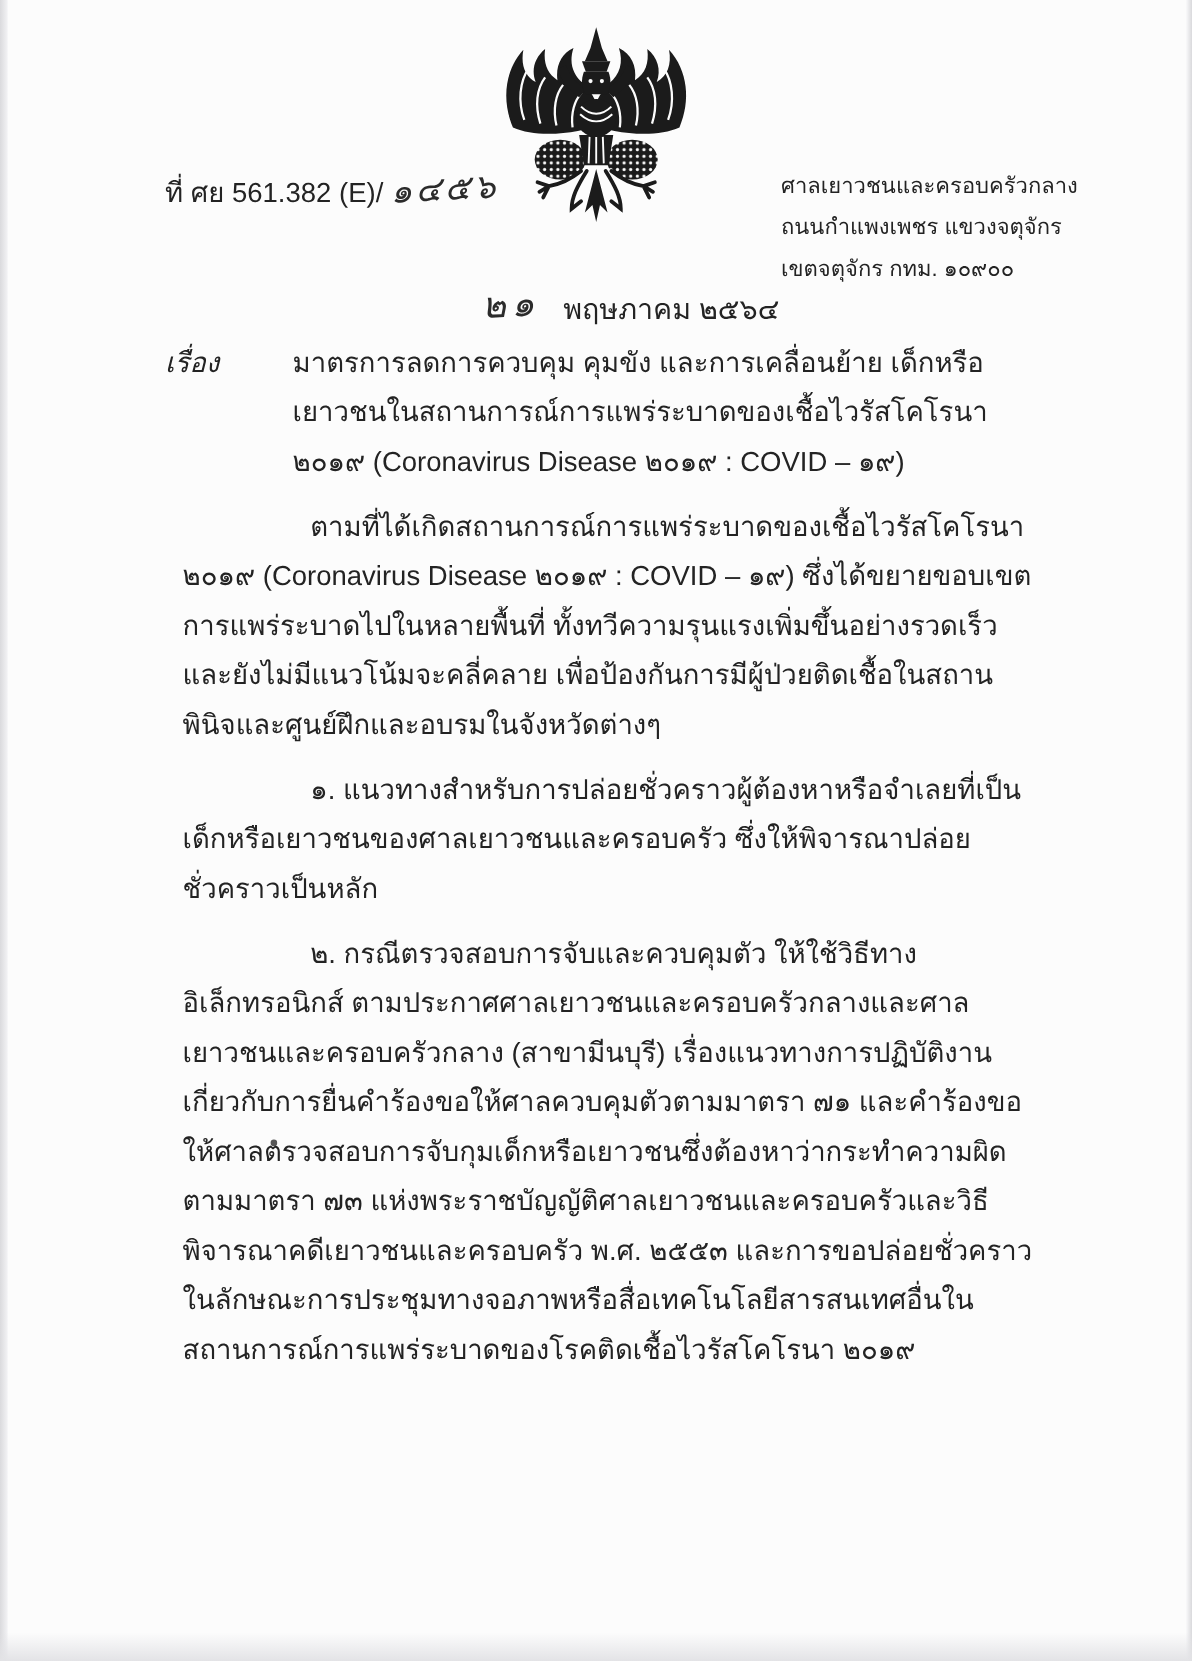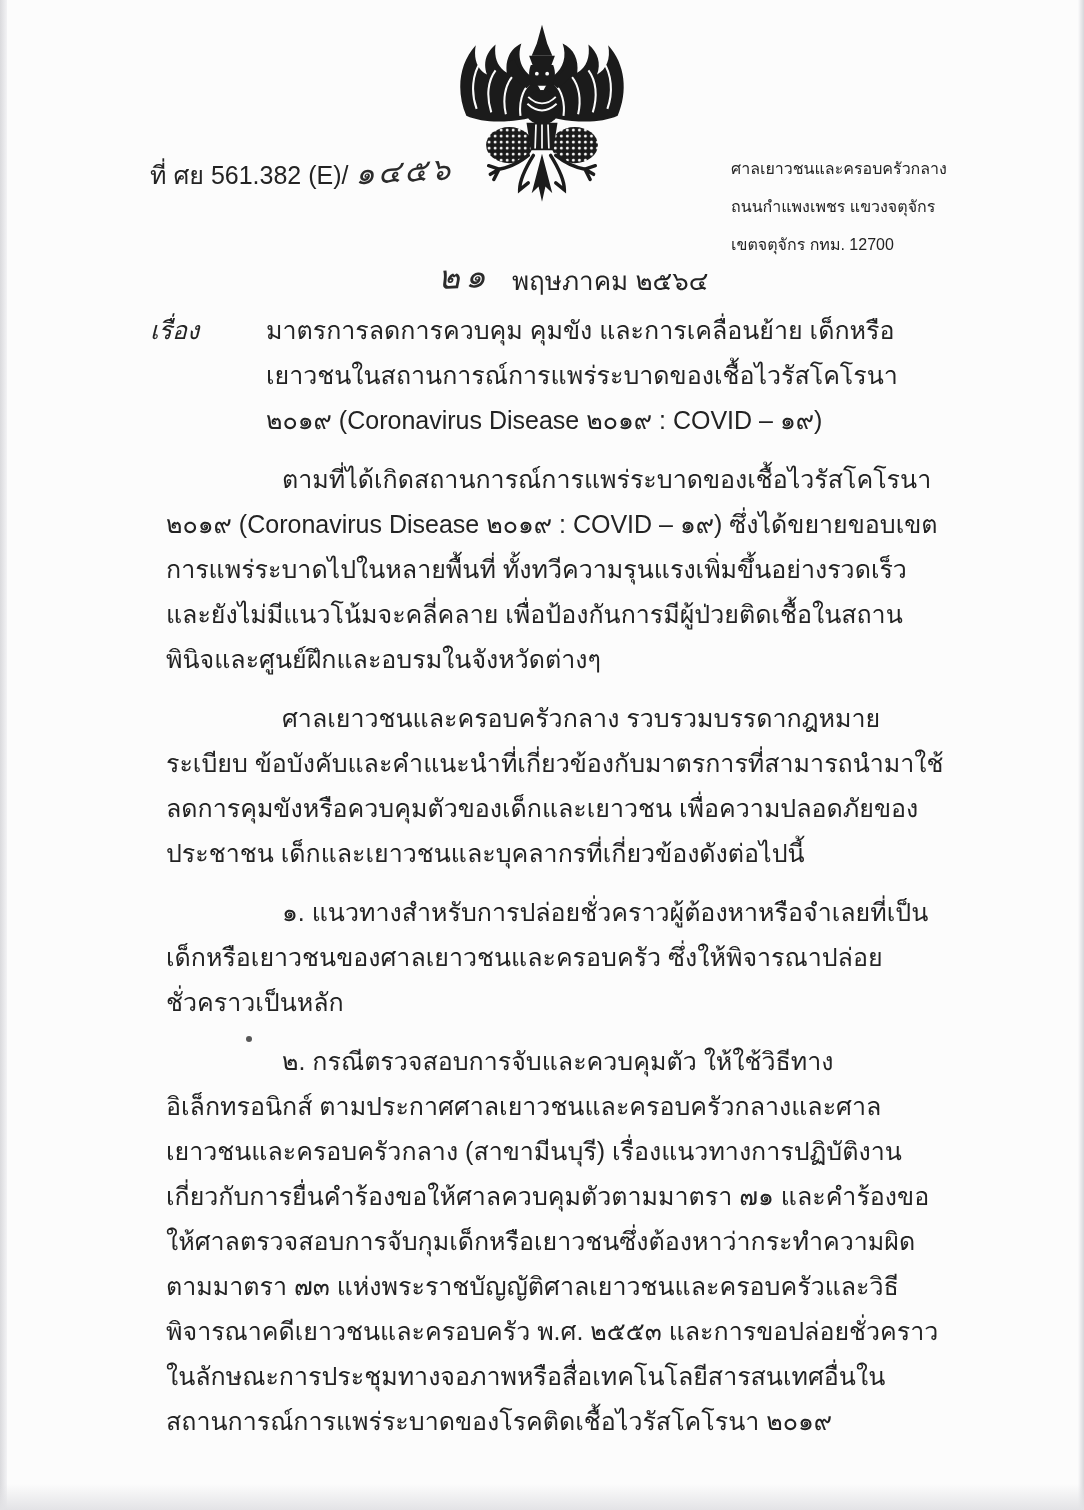--- a/index.html
+++ b/index.html
@@ -38,21 +38,21 @@
     letter-spacing:3px;
     transform:rotate(-3deg) translateY(-2px);
     color:#2b2b2b;
   }
   .emblem{
     position:absolute;left:50%;top:22px;transform:translateX(-50%);
     width:172px;height:186px;
   }
   .address{
     position:absolute;left:710px;top:150px;
-    font-size:16px;line-height:38px;margin-left:21px;
+    font-size:20px;line-height:38px;
   }
   .date-line{
     position:absolute;left:438px;top:252px;
     font-size:26px;white-space:nowrap;
   }
   .date-line .handwritten{font-size:33px;letter-spacing:5px;margin-right:14px;}
 
   
   .body-text{
     margin:0 118px 0 150px;
@@ -124,37 +124,36 @@
       <use href="#leg"></use>
       <use href="#leg" transform="translate(200,0) scale(-1,1)"></use>
 
       <path d="M100,150 L88,196 L96,188 L100,206 L104,188 L112,196 Z" fill="#1b1b1b"></path>
       <path d="M90,152 C80,168 74,180 74,192 L84,184 M110,152 C120,168 126,180 126,192 L116,184" stroke="#1b1b1b" stroke-width="4" fill="none" stroke-linecap="round"></path>
     </svg>
 
     <div class="address">
       <div>ศาลเยาวชนและครอบครัวกลาง</div>
       <div>ถนนกำแพงเพชร แขวงจตุจักร</div>
-      <div>เขตจตุจักร กทม. 12700</div>
+      <div>เขตจตุจักร กทม. ๑๐๙๐๐</div>
     </div>
 
     <div class="date-line">
       <span class="handwritten">๒๑</span>
       <span>พฤษภาคม ๒๕๖๔</span>
     </div>
   </div>
 
   <div class="body-text">
 
     <div class="field-row">
       <div class="field-label">เรื่อง</div>
       <div class="field-value">มาตรการลดการควบคุม คุมขัง และการเคลื่อนย้าย เด็กหรือเยาวชนในสถานการณ์การแพร่ระบาดของเชื้อไวรัสโคโรนา ๒๐๑๙ (Coronavirus Disease ๒๐๑๙ : COVID – ๑๙)</div>
     </div>
 
 
     <p class="para">ตามที่ได้เกิดสถานการณ์การแพร่ระบาดของเชื้อไวรัสโคโรนา ๒๐๑๙ (Coronavirus Disease ๒๐๑๙ : COVID – ๑๙) ซึ่งได้ขยายขอบเขตการแพร่ระบาดไปในหลายพื้นที่ ทั้งทวีความรุนแรงเพิ่มขึ้นอย่างรวดเร็วและยังไม่มีแนวโน้มจะคลี่คลาย เพื่อป้องกันการมีผู้ป่วยติดเชื้อในสถานพินิจและศูนย์ฝึกและอบรมในจังหวัดต่างๆ</p>
-    <p class="para">ศาลเยาวชนและครอบครัวกลาง รวบรวมบรรดากฎหมาย ระเบียบ ข้อบังคับและคำแนะนำที่เกี่ยวข้องกับมาตรการที่สามารถนำมาใช้ลดการคุมขังหรือควบคุมตัวของเด็กและเยาวชน เพื่อความปลอดภัยของประชาชน เด็กและเยาวชนและบุคลากรที่เกี่ยวข้องดังต่อไปนี้</p>
     <p class="para">๑. แนวทางสำหรับการปล่อยชั่วคราวผู้ต้องหาหรือจำเลยที่เป็นเด็กหรือเยาวชนของศาลเยาวชนและครอบครัว ซึ่งให้พิจารณาปล่อยชั่วคราวเป็นหลัก</p>
     <p class="para">๒. กรณีตรวจสอบการจับและควบคุมตัว ให้ใช้วิธีทางอิเล็กทรอนิกส์ ตามประกาศศาลเยาวชนและครอบครัวกลางและศาลเยาวชนและครอบครัวกลาง (สาขามีนบุรี) เรื่องแนวทางการปฏิบัติงานเกี่ยวกับการยื่นคำร้องขอให้ศาลควบคุมตัวตามมาตรา ๗๑ และคำร้องขอให้ศาลตรวจสอบการจับกุมเด็กหรือเยาวชนซึ่งต้องหาว่ากระทำความผิดตามมาตรา ๗๓ แห่งพระราชบัญญัติศาลเยาวชนและครอบครัวและวิธีพิจารณาคดีเยาวชนและครอบครัว พ.ศ. ๒๕๕๓ และการขอปล่อยชั่วคราวในลักษณะการประชุมทางจอภาพหรือสื่อเทคโนโลยีสารสนเทศอื่นในสถานการณ์การแพร่ระบาดของโรคติดเชื้อไวรัสโคโรนา ๒๐๑๙</p>
 
   </div>
 
 </div>
 
 </body></html>

